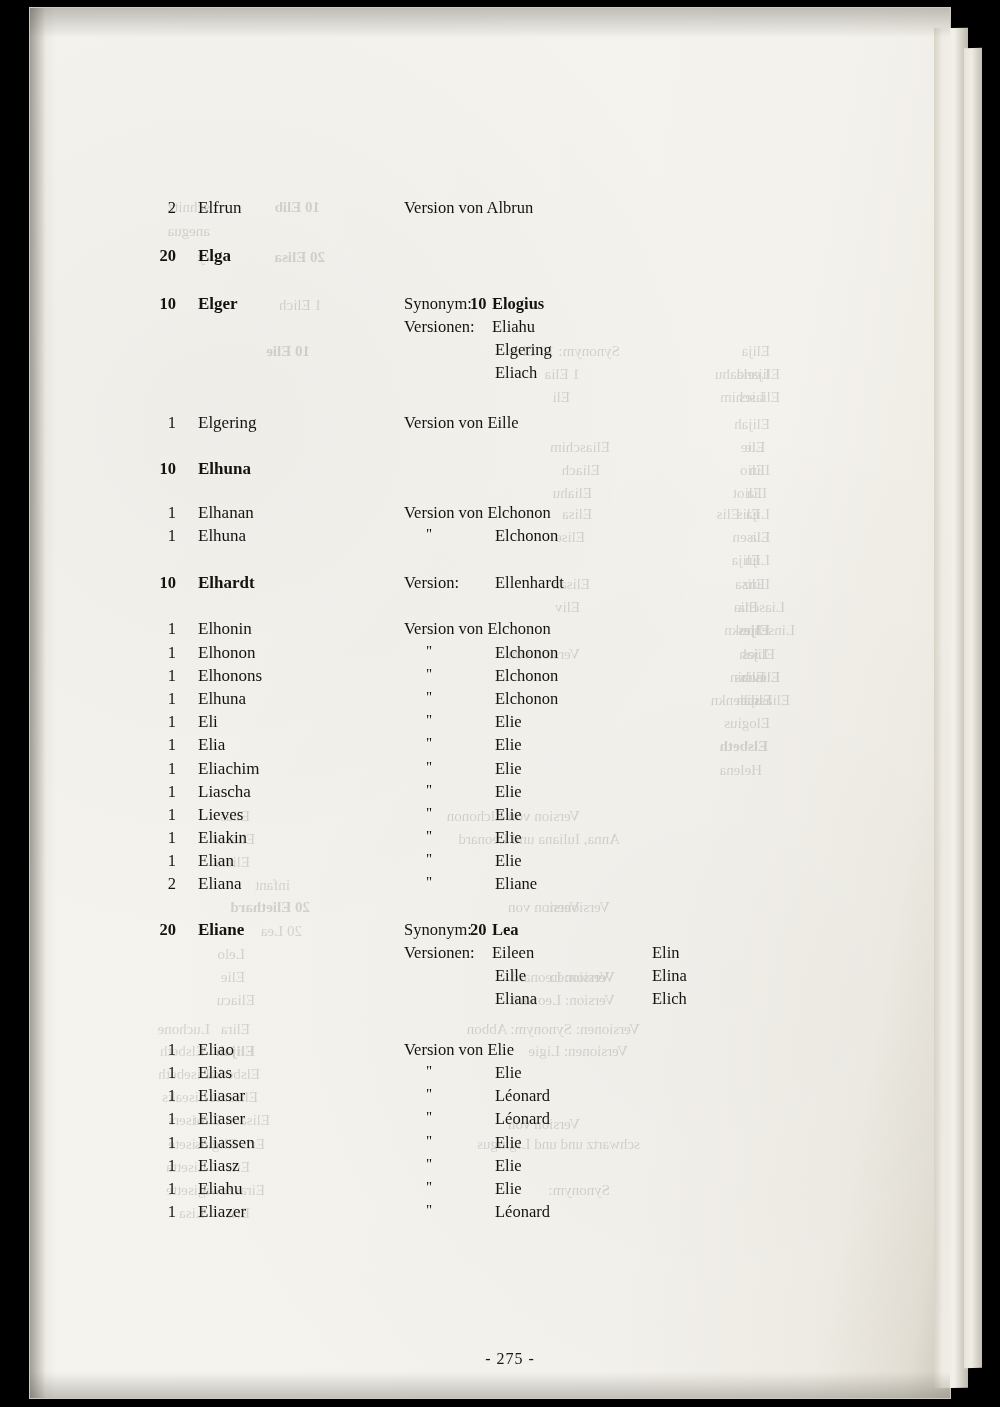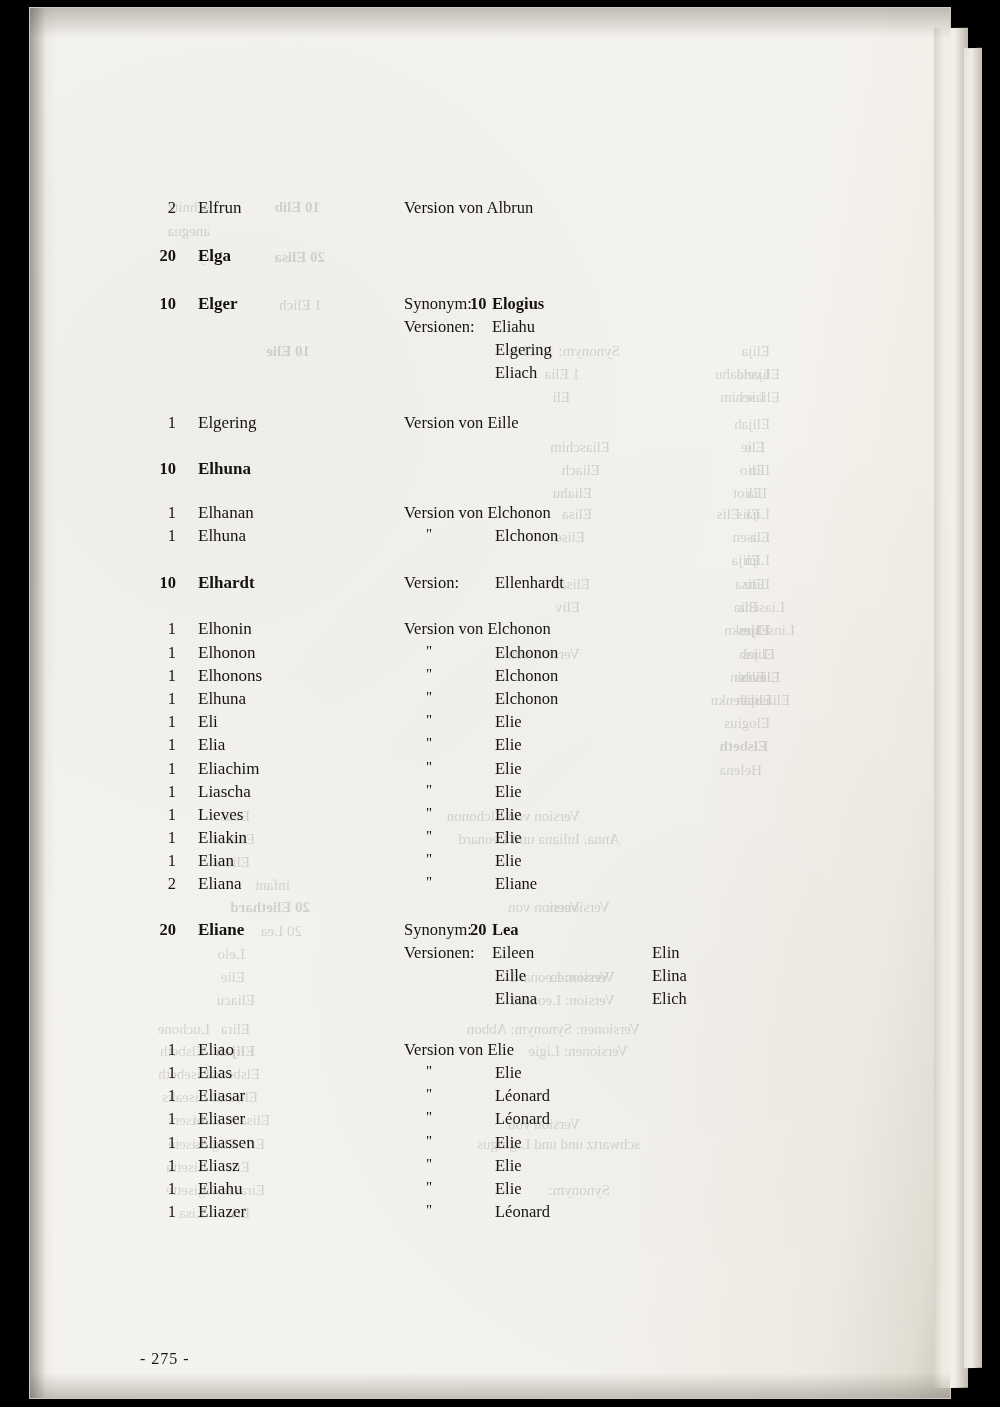--- a/index.html
+++ b/index.html
@@ -153,20 +153,21 @@
     position: absolute;
     left: 286px;
     font-size: 15px;
   }
 
   .folio {
     position: absolute;
     left: 0;
     top: 1192px;
     width: 740px;
+    text-align: center;
     font-size: 16px;
     color: #1a1814;
     letter-spacing: 1px;
   }
 
   
   .grain {
     position: absolute;
     inset: 0;
     background:

